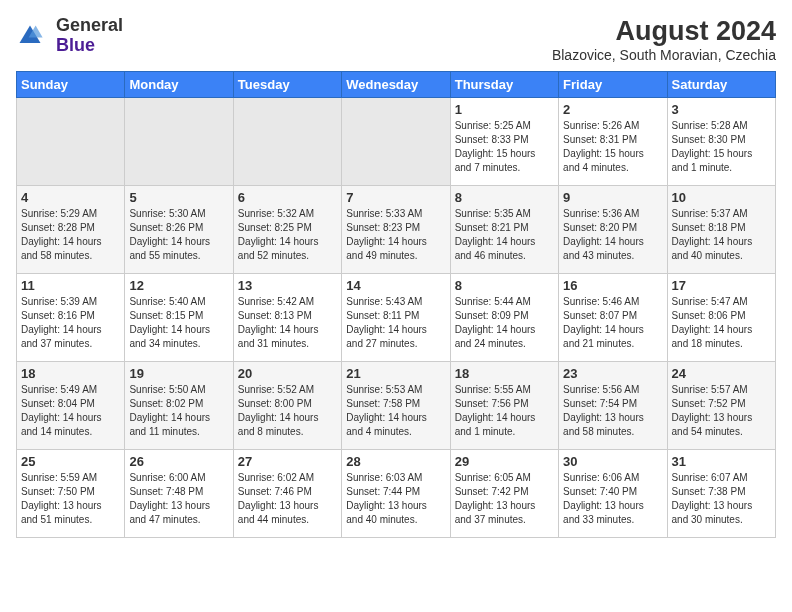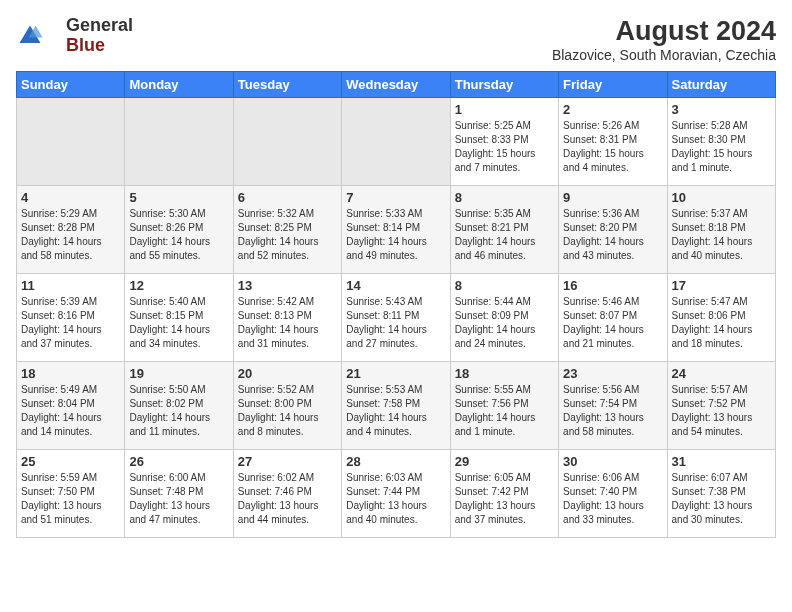--- a/index.html
+++ b/index.html
@@ -12,29 +12,29 @@
     }
     .header {
       display: flex;
       justify-content: space-between;
       align-items: flex-start;
       margin-bottom: 8px;
     }
     .logo {
       display: flex;
       align-items: center;
-      gap: 22px;
+      gap: 12px;
     }
     .logo-text {
       font-size: 18px;
       font-weight: bold;
       line-height: 1.1;
     }
     .logo-general { color: #333; }
-    .logo-blue { color: #7f1d1d; }
+    .logo-blue { color: #4c1d95; }
     .logo-icon {
       width: 28px;
       height: 28px;
     }
     .title-block {
       text-align: right;
     }
     .title-block h1 {
       font-size: 27px;
       font-weight: bold;
@@ -157,21 +157,21 @@
         </td>
         <td>
           <div class="day-num">6</div>
           <div class="day-info">Sunrise: 5:32 AM
 Sunset: 8:25 PM
 Daylight: 14 hours and 52 minutes.</div>
         </td>
         <td>
           <div class="day-num">7</div>
           <div class="day-info">Sunrise: 5:33 AM
-Sunset: 8:14 PM
+Sunset: 8:23 PM
 Daylight: 14 hours and 49 minutes.</div>
         </td>
         <td>
           <div class="day-num">8</div>
           <div class="day-info">Sunrise: 5:35 AM
 Sunset: 8:21 PM
 Daylight: 14 hours and 46 minutes.</div>
         </td>
         <td>
           <div class="day-num">9</div>

